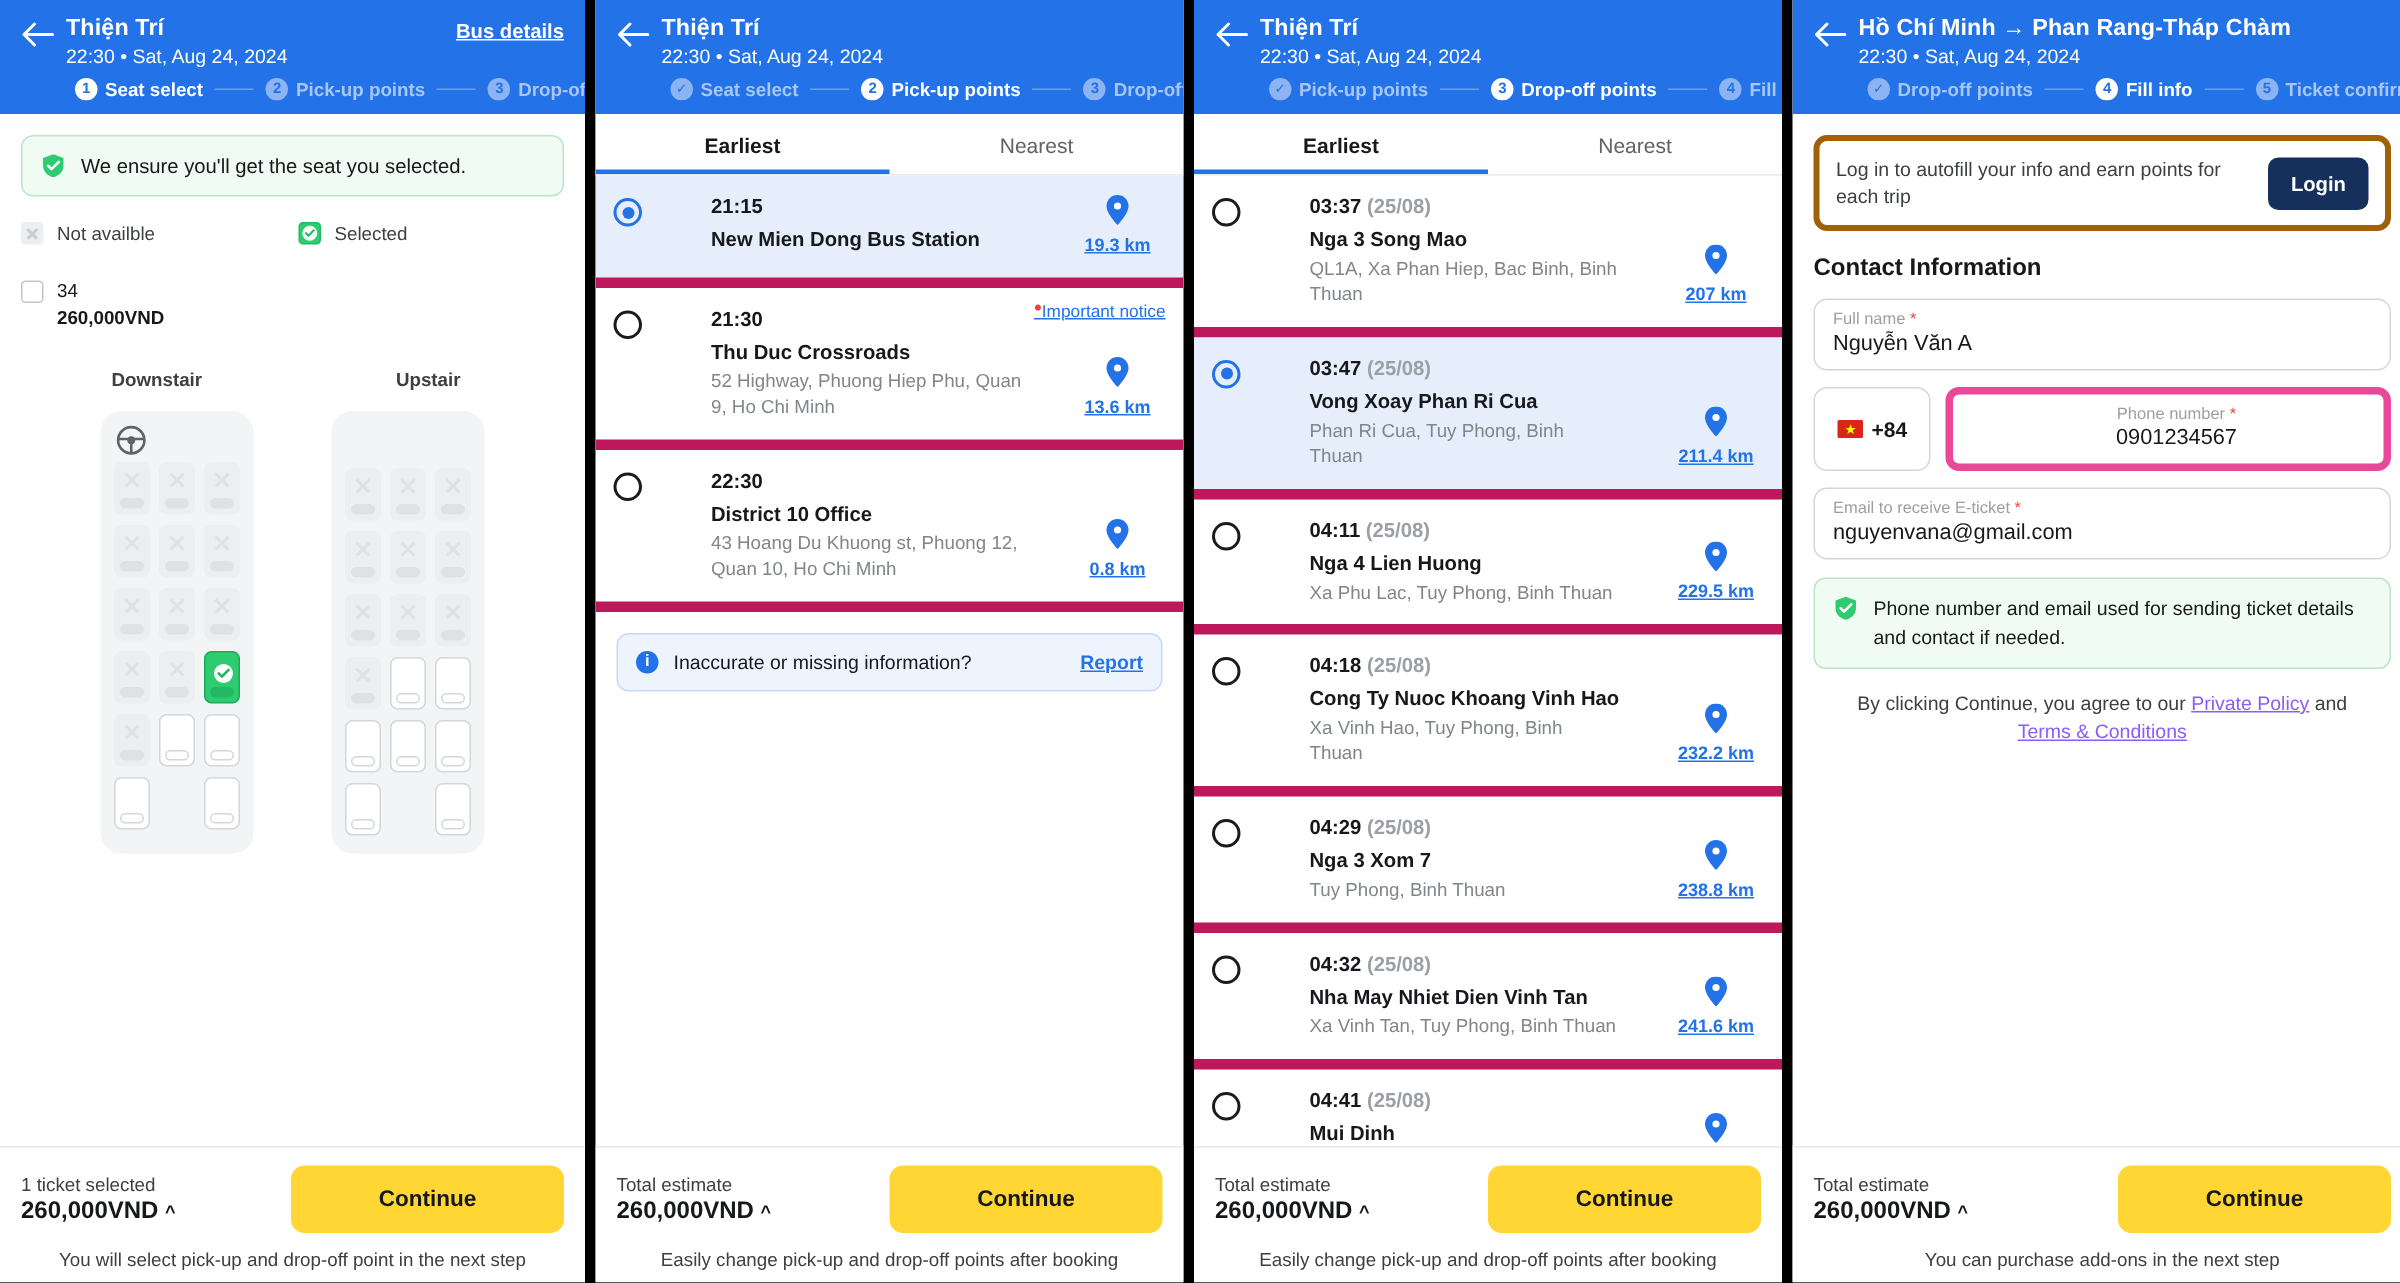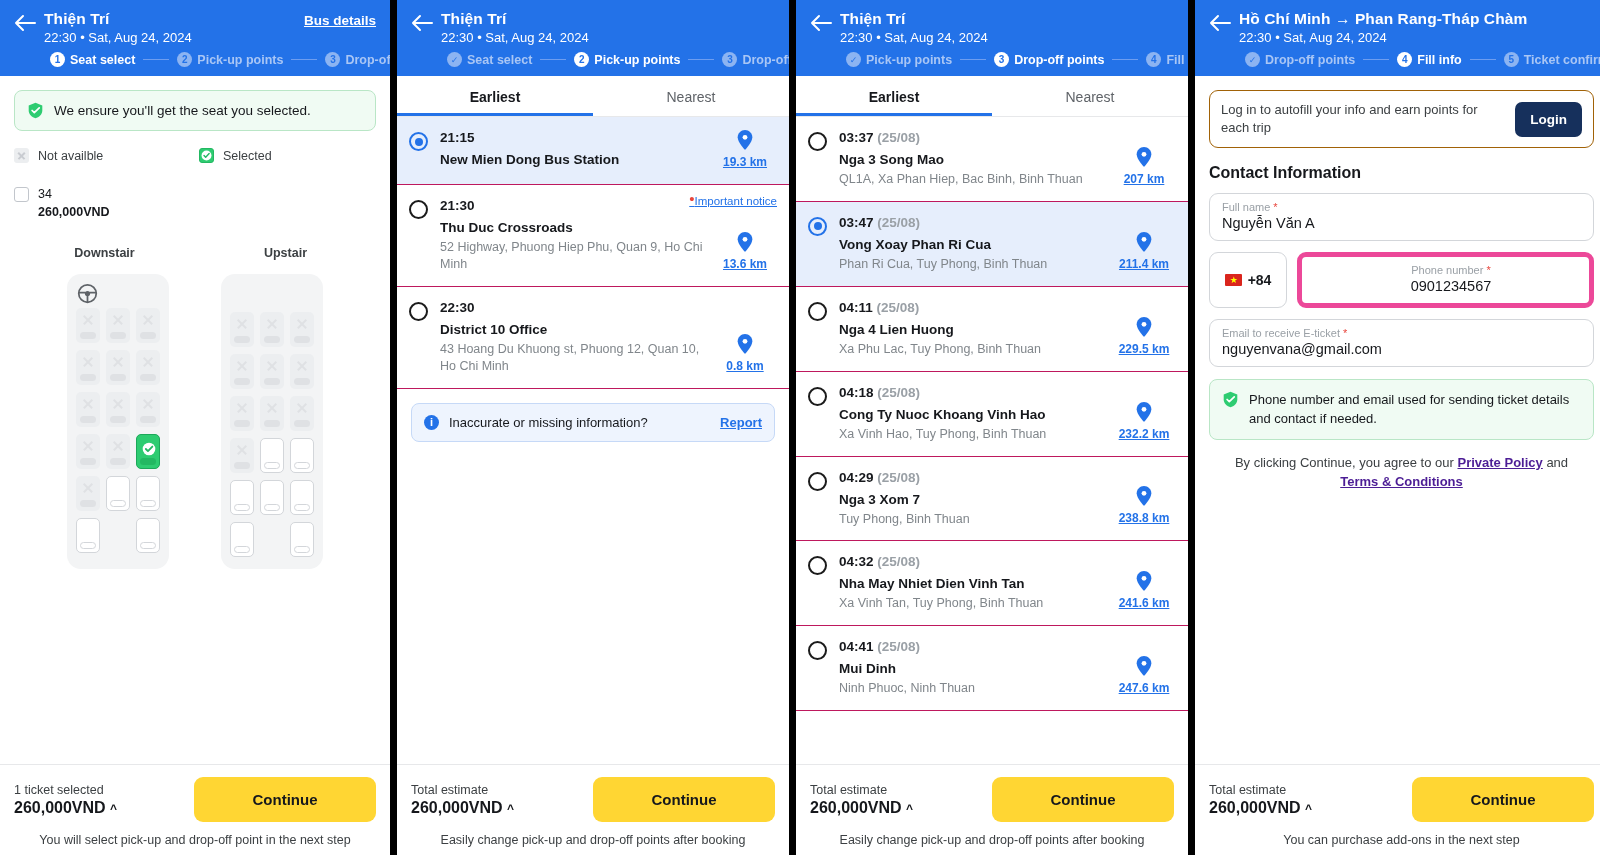--- a/index.html
+++ b/index.html
@@ -78,21 +78,21 @@
   .seat.sel .chk { position:absolute; left:5px; top:7px; width:14px; height:14px; }
   .seat.blank { background:transparent; }
 
   
   .tabs { display:flex; border-bottom:1px solid #e7e8ea; background:#fff; }
   .tab { flex:1 1 0; text-align:center; padding:13px 0 11px 0; font-size:14px; color:#5f6368; cursor:pointer; }
   .tab.sel { color:#16181c; font-weight:bold; box-shadow:inset 0 -3px 0 #2372e8; }
 
   
   .stops { overflow:hidden; }
-  .stop { display:flex; padding:13px 14px 13px 12px; border-bottom:1px solid #be185d; position:relative;}
+  .stop { display:flex; padding:13px 14px 13px 12px; border-bottom:7px solid #be185d; position:relative;gap:34px;}
   .stop.on { background:#e6eefc; }
   .radio { width:19px; height:19px; border-radius:50%; border:2px solid #1b1b1b; flex:0 0 19px;
     margin-top:2px; cursor:pointer; }
   .radio.on { border-color:#2372e8; position:relative; }
   .radio.on:after { content:""; position:absolute; left:3.5px; top:3.5px; width:8px; height:8px;
     border-radius:50%; background:#2372e8; }
   .stop-mid { flex:1 1 auto; padding-left:12px; min-width:0; }
   .st-time { font-size:13.5px; font-weight:bold; color:#16181c; }
   .st-time .dt { color:#9aa0a6; font-weight:bold; }
   .st-name { font-size:13.5px; font-weight:bold; color:#16181c; margin-top:7px; }
@@ -107,42 +107,42 @@
 
   .reportbox { margin:14px 14px 0 14px; border:1px solid #c6d9f7; background:#eef4fe;
     border-radius:8px; padding:11px 12px; display:flex; align-items:center; gap:10px; }
   .reportbox .txt { flex:1 1 auto; font-size:13px; color:#16181c; }
   .ibadge { width:15px; height:15px; border-radius:50%; background:#2372e8; color:#fff;
     font-size:11px; font-weight:bold; display:flex; align-items:center; justify-content:center; flex:0 0 15px; }
   .report { font-size:13px; color:#2372e8; font-weight:bold; text-decoration:underline; cursor:pointer; }
 
   
   .body4 { padding:0 14px; }
-  .loginbox { margin-top:14px; border:1px solid #a16207; border-radius:9px; padding:10px 11px;
+  .loginbox { margin-top:14px; border:4px solid #a16207; border-radius:9px; padding:10px 11px;
     display:flex; align-items:center; gap:10px; }
   .loginbox .txt { flex:1 1 auto; font-size:13px; color:#3c4043; line-height:1.4; }
   .loginbtn { background:#16305c; color:#fff; font-size:13.5px; font-weight:bold; border:none;
     border-radius:7px; padding:10px 15px; cursor:pointer; font-family:inherit; }
   .secthead { font-size:16px; font-weight:bold; color:#16181c; margin-top:16px; }
   .field { margin-top:11px; border:1px solid #d3d6da; border-radius:9px; padding:7px 12px 9px 12px; }
   .flabel { font-size:11px; color:#9aa0a6; }
   .flabel .req { color:#e8453c; }
   .fval { font-size:14.5px; color:#16181c; margin-top:2px; }
   .phonerow { display:flex; gap:10px; margin-top:11px; }
   .ccode { width:78px; flex:0 0 78px; border:1px solid #d3d6da; border-radius:9px;
     display:flex; align-items:center; justify-content:center; gap:6px; font-size:14px;
     font-weight:bold; color:#16181c; }
   .flag { width:17px; height:12px; background:#da251d; position:relative; border-radius:1px; flex:0 0 17px;}
   .flag span { position:absolute; left:5px; top:1.5px; color:#ff0; font-size:9px; line-height:9px;}
   .phonefield { flex:1 1 auto; border:5px solid #ec4899; border-radius:9px; padding:7px 12px 9px 23px;text-align:center; }
   .greenbox { margin-top:12px; border:1px solid #b9e6c6; background:#f0fbf3; border-radius:8px;
     padding:11px 12px; display:flex; align-items:flex-start; gap:10px; }
   .greenbox .txt { font-size:13px; color:#16181c; line-height:1.4; }
   .policy { margin-top:13px; text-align:center; font-size:13px; color:#3c4043; line-height:1.5; }
-  .policy a { color:#4c1d95; font-weight:bold; text-decoration:underline; }
+  .policy a { color:#8b5cf6; font-weight:normal; text-decoration:underline; }
 
   
   .footer { position:absolute; left:0; right:0; bottom:0; background:#fff;
     border-top:1px solid #e7e8ea; padding:12px 14px 8px 14px; }
   .frow { display:flex; align-items:center; }
   .fleft { flex:1 1 auto; }
   .flabel2 { font-size:12.5px; color:#3c4043; }
   .fprice { font-size:16px; font-weight:bold; color:#16181c; margin-top:2px; cursor:pointer; }
   .caret { font-size:12px; }
   .contbtn { background:#ffd633; color:#16181c; border:none; border-radius:9px;

